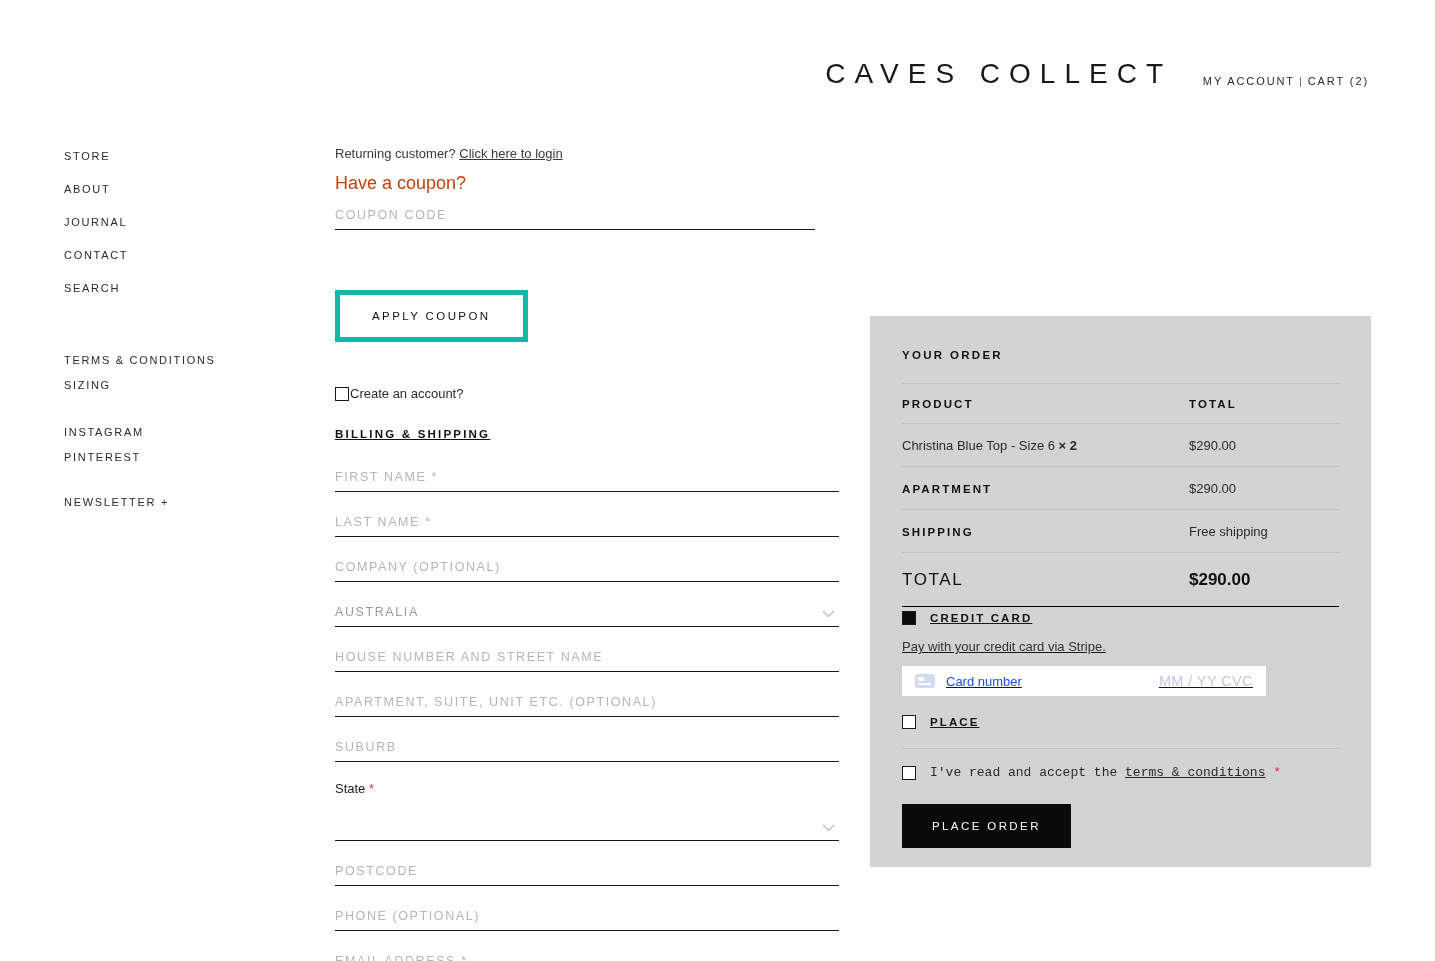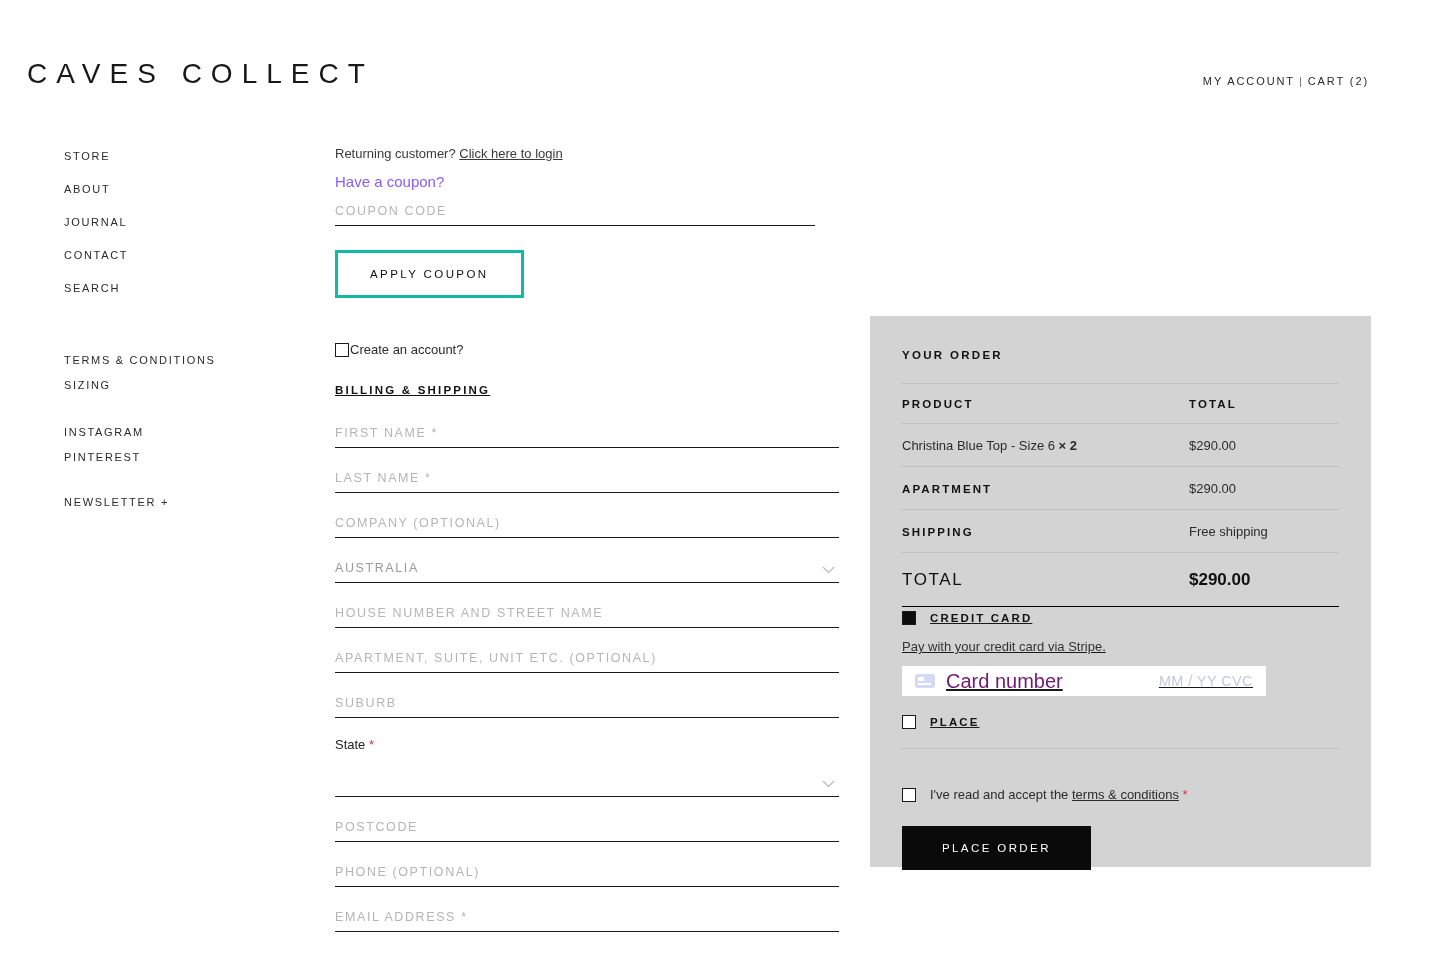--- a/index.html
+++ b/index.html
@@ -8,21 +8,21 @@
     background: #ffffff;
     font-family: "Liberation Sans", sans-serif;
     color: #1a1a1a;
     overflow: hidden;
   }
   .page { position: relative; width: 1435px; height: 961px; }
 
   
   .logo {
     position: absolute; top: 58px; left: 0; width: 1172px;
-    text-align: left;
+    text-align: right;
     font-size: 28px; letter-spacing: 9px; font-weight: 400;
     color: #181818;
     padding-left: 27px;
   }
   .top-right {
     position: absolute; top: 75px; right: 66px;
     display: flex; align-items: flex-end; gap: 4px;
     font-size: 11px; letter-spacing: 1.9px; color: #2b2b2b;
   }
   .top-right a { color: #2b2b2b; text-decoration: none; }
@@ -39,44 +39,44 @@
   .nav-group.secondary { margin-top: 60px; }
   .nav-group.secondary a { margin-bottom: 13px; }
   .nav-group.social { margin-top: 35px; }
   .nav-group.social a { margin-bottom: 13px; }
   .nav-group.news { margin-top: 33px; }
 
   
   .form-col { position: absolute; left: 335px; top: 146px; width: 504px; }
   .login-line { font-size: 13px; color: #3a3a3a; margin-bottom: 12px; }
   .login-line a { color: #3a3a3a; text-decoration: underline; }
-  .coupon-q { font-size: 15px; color: #8b5cf6; margin-bottom: 10px; }
+  .coupon-q { font-size: 18px; color: #c2410c; margin-bottom: 10px; }
 
   .fld { position: relative; margin-bottom: 0; }
   .fld input, .fld select {
     width: 100%; border: 0; border-bottom: 1px solid #1a1a1a;
     background: transparent; outline: none;
     font-family: "Liberation Sans", sans-serif;
     font-size: 12.5px; letter-spacing: 1.6px; color: #333;
     padding: 4px 0 7px 0;
     -webkit-appearance: none; appearance: none;
   }
   .fld input::placeholder { color: #b5b5b5; letter-spacing: 1.6px; }
   .fld select { color: #9a9a9a; }
   .chev {
     position: absolute; right: 4px; bottom: 9px;
     width: 13px; height: 8px; pointer-events: none;
   }
   .chev svg { display: block; }
 
   .coupon-wrap { width: 480px; }
   .btn-outline {
-    margin-top: 24px;
+    margin-top: 60px;
     display: inline-block; padding: 15px 32px;
-    border: 3px solid #14b8a6; background: #fff;
+    border: 5px solid #14b8a6; background: #fff;
     font-family: "Liberation Sans", sans-serif;
     font-size: 11.5px; letter-spacing: 2.4px; color: #111;
     cursor: pointer;
   }
 
   .cb-row { display: flex; align-items: center; gap: 1px; }
   .cb-row.acct { margin-top: 44px; }
   .cb {
     width: 14px; height: 14px; border: 1px solid #1a1a1a;
     background: #fff; flex: none; cursor: pointer;
@@ -131,33 +131,33 @@
     position: relative; flex: none; margin-right: 11px;
   }
   .card-ico::before {
     content: ""; position: absolute; left: 3px; top: 3px;
     width: 6px; height: 4px; background: #fff; border-radius: 1px;
   }
   .card-ico::after {
     content: ""; position: absolute; left: 3px; bottom: 3px;
     width: 13px; height: 2px; background: #fff;
   }
-  .card-ph { font-size: 20px; color: #701a75; flex: 1; }
+  .card-ph { font-size: 13px; color: #1d4ed8; flex: 1; }
   .card-exp { font-size: 14.5px; color: #c3c7e0; letter-spacing: .4px; }
 
   .paypal-row { margin-top: 19px; display: flex; align-items: center; gap: 14px; }
   .terms-block {
-    margin-top: 19px; border-top: 1px solid #c0c0c0; padding-top: 38px;
-    display: flex; align-items: center; gap: 14px;
+    margin-top: 19px; border-top: 1px solid #c0c0c0; padding-top: 16px;
+    display: flex; align-items: center; gap: 14px; font-family: Liberation Mono, monospace;
   }
   .terms-text { font-size: 13px; color: #2b2b2b; }
   .terms-text a { color: #2b2b2b; text-decoration: underline; }
   .btn-dark {
     margin-top: 24px;
-    display: inline-block; padding: 16px 40px;
+    display: inline-block; padding: 16px 30px;
     background: #0a0a0a; border: 0; color: #fff;
     font-family: "Liberation Sans", sans-serif;
     font-size: 11.5px; letter-spacing: 2.4px; cursor: pointer;
   }
 </style>
 </head>
 <body>
 
 <div class="page">
 

